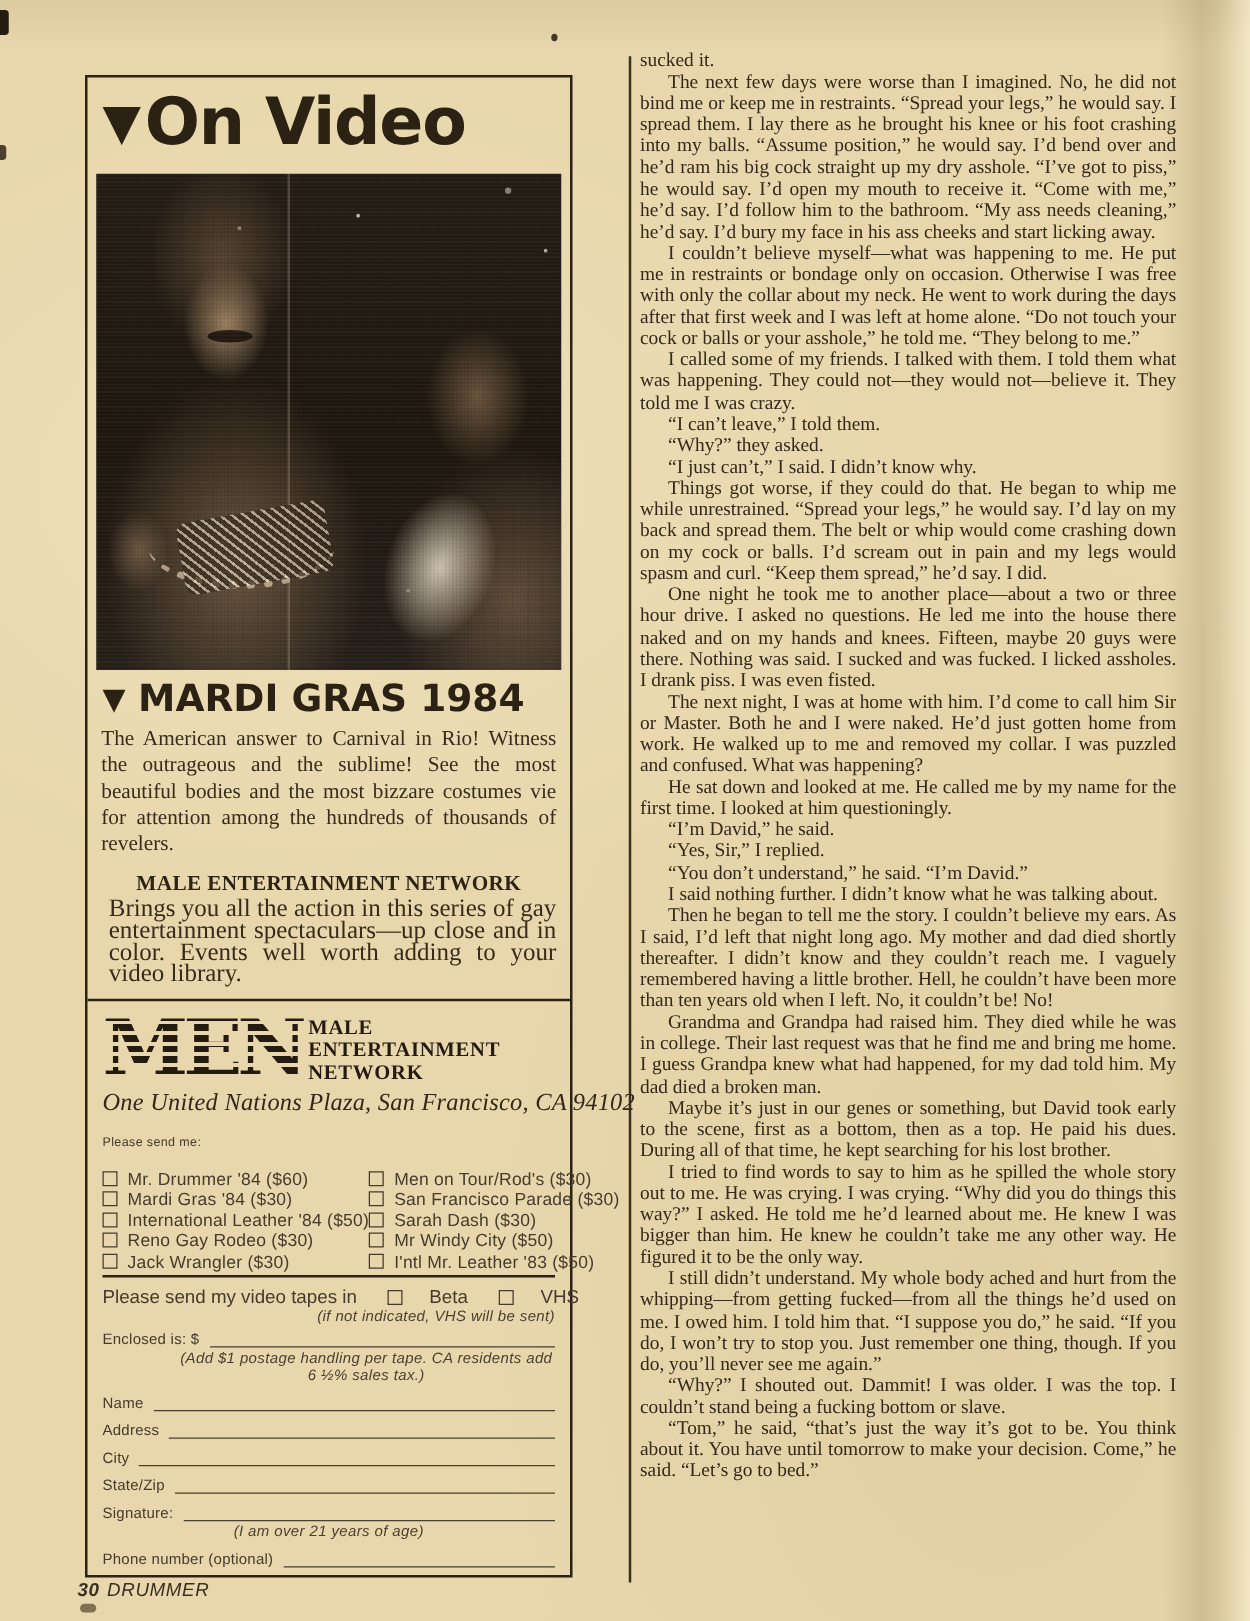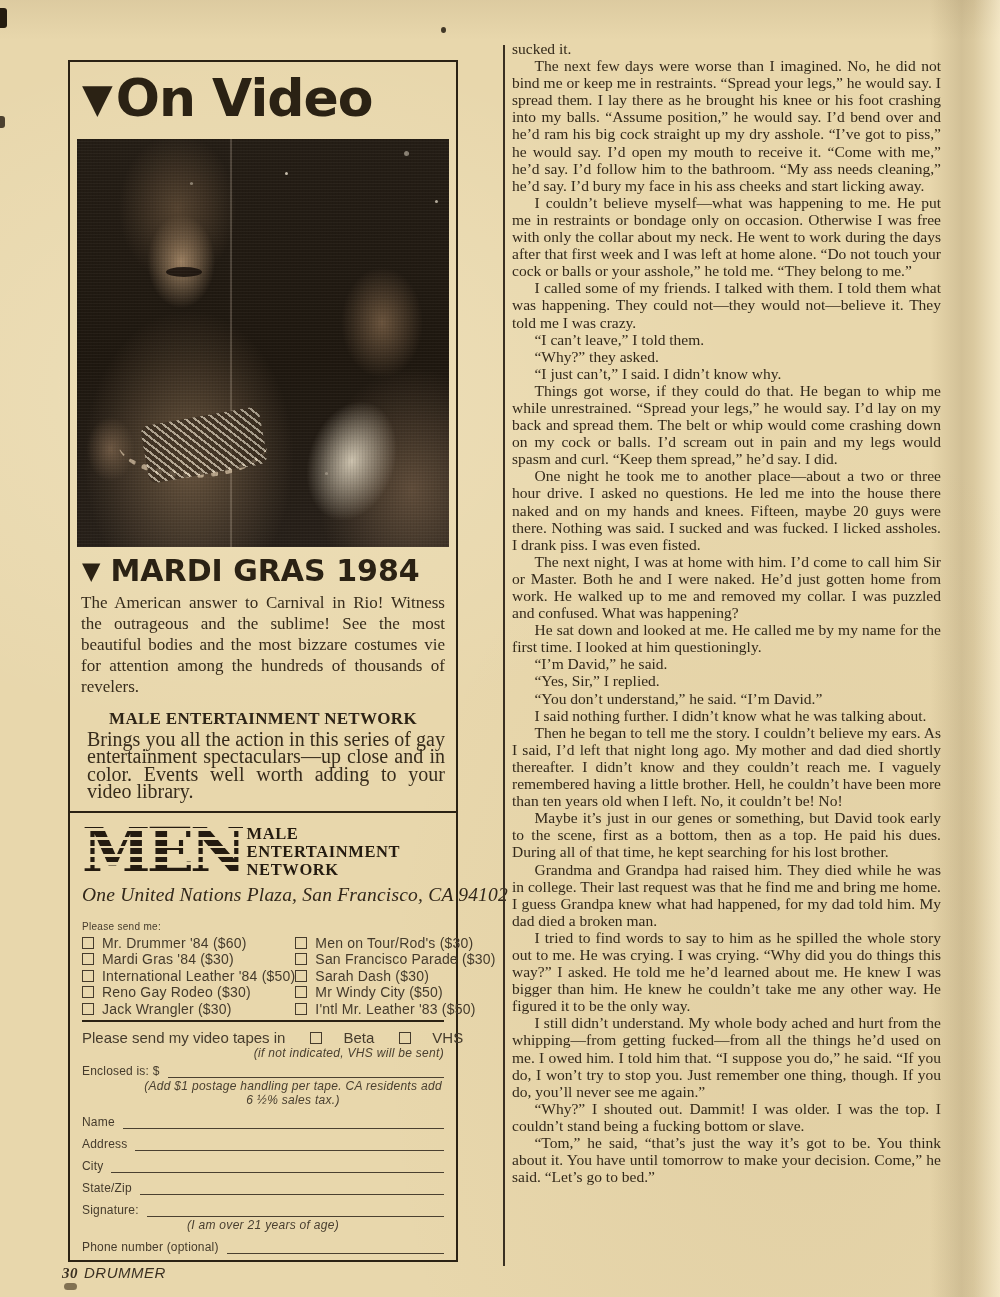--- a/index.html
+++ b/index.html
@@ -52,21 +52,21 @@
   .sec2{margin-top:10px;border-top:2px solid #2b2214;flex:1;display:flex;flex-direction:column;padding:8px 12px 6px;box-sizing:border-box;}
   .logo-row{display:flex;align-items:flex-end;gap:4px;height:58px;}
   .men-logo{font-family:"DejaVu Serif",serif;font-weight:bold;font-size:62px;line-height:56px;letter-spacing:-4px;color:transparent;
     background-image:repeating-linear-gradient(180deg,#241b10 0 5.5px, rgba(0,0,0,0) 5.5px 8.5px);
     -webkit-background-clip:text;background-clip:text;}
   @supports not ((-webkit-background-clip:text) or (background-clip:text)){.men-logo{color:#241b10;background:none;}}
   .logo-side{font-family:"Liberation Serif",serif;font-weight:bold;font-size:16.5px;line-height:18px;letter-spacing:.6px;color:#241b10;padding-top:2px;}
   .address{margin-top:5px;font-style:italic;font-size:19.5px;letter-spacing:.2px;color:#32281a;white-space:nowrap;}
   .form{font-family:"Liberation Sans",sans-serif;color:#453b2c;}
   .send-label{margin-top:15px;font-size:10px;letter-spacing:.3px;}
-  .cb-cols{display:flex;margin-top:3px;}
+  .cb-cols{display:flex;margin-top:15px;}
   .cb-col1{width:222px;}
   .cb-col2{flex:1;}
   .cbrow{display:flex;align-items:center;gap:8px;height:16.5px;font-size:14px;letter-spacing:.2px;white-space:nowrap;}
   .cb{width:10px;height:10px;border:1.6px solid #453b2c;flex:0 0 auto;}
   .div2{margin-top:3px;border-top:2px solid #2b2214;}
   .tape-row{display:flex;align-items:center;gap:21px;margin-top:7px;font-size:15px;white-space:nowrap;text-align:center;}
   .tape-row .cb{margin-left:4px;}
   .note{font-style:italic;font-size:12px;letter-spacing:.3px;color:#4a4030;}
   .fmt-note{text-align:right;margin-top:0;}
   .frow{display:flex;align-items:flex-end;font-size:12px;letter-spacing:.2px;margin-top:6px;white-space:nowrap;}
@@ -75,21 +75,21 @@
   .age-note{text-align:center;margin-top:1px;}
   .enclosed{margin-top:2px;}
 
   
   .col-rule{position:absolute;left:503px;top:45px;width:2px;height:1221px;background:#3a3022;}
   .story{position:absolute;left:512px;top:40px;width:429px;color:#33291a;font-size:15.5px;line-height:17.1px;text-align:justify;}
   .story p{margin:0;text-indent:1.45em;}
   .story p:first-child{text-indent:0;}
 
   .footer{position:absolute;left:62px;top:1264px;font-family:"Liberation Sans",sans-serif;font-style:italic;font-size:15px;color:#3a3022;letter-spacing:.5px;}
-  .footer .pg{font-weight:bold;margin-right:6px;font-family:Liberation Serif, serif;}
+  .footer .pg{font-weight:bold;margin-right:6px;}
 </style>
 </head>
 <body>
 
 <div class="page">
   <div class="top-shade"></div>
   <div class="edge-shade"></div>
   <div class="mark m1"></div>
   <div class="mark m2"></div>
   <div class="mark m3"></div>
@@ -237,22 +237,22 @@
     <p>“I just can’t,” I said. I didn’t know why.</p>
     <p>Things got worse, if they could do that. He began to whip me while unrestrained. “Spread your legs,” he would say. I’d lay on my back and spread them. The belt or whip would come crashing down on my cock or balls. I’d scream out in pain and my legs would spasm and curl. “Keep them spread,” he’d say. I did.</p>
     <p>One night he took me to another place—about a two or three hour drive. I asked no questions. He led me into the house there naked and on my hands and knees. Fifteen, maybe 20 guys were there. Nothing was said. I sucked and was fucked. I licked assholes. I drank piss. I was even fisted.</p>
     <p>The next night, I was at home with him. I’d come to call him Sir or Master. Both he and I were naked. He’d just gotten home from work. He walked up to me and removed my collar. I was puzzled and confused. What was happening?</p>
     <p>He sat down and looked at me. He called me by my name for the first time. I looked at him questioningly.</p>
     <p>“I’m David,” he said.</p>
     <p>“Yes, Sir,” I replied.</p>
     <p>“You don’t understand,” he said. “I’m David.”</p>
     <p>I said nothing further. I didn’t know what he was talking about.</p>
     <p>Then he began to tell me the story. I couldn’t believe my ears. As I said, I’d left that night long ago. My mother and dad died shortly thereafter. I didn’t know and they couldn’t reach me. I vaguely remembered having a little brother. Hell, he couldn’t have been more than ten years old when I left. No, it couldn’t be! No!</p>
+    <p>Grandma and Grandpa had raised him. They died while he was in college. Their last request was that he find me and bring me home. I guess Grandpa knew what had happened, for my dad told him. My dad died a broken man.</p>
     <p>Maybe it’s just in our genes or something, but David took early to the scene, first as a bottom, then as a top. He paid his dues. During all of that time, he kept searching for his lost brother.</p>
-    <p>Grandma and Grandpa had raised him. They died while he was in college. Their last request was that he find me and bring me home. I guess Grandpa knew what had happened, for my dad told him. My dad died a broken man.</p>
     <p>I tried to find words to say to him as he spilled the whole story out to me. He was crying. I was crying. “Why did you do things this way?” I asked. He told me he’d learned about me. He knew I was bigger than him. He knew he couldn’t take me any other way. He figured it to be the only way.</p>
     <p>I still didn’t understand. My whole body ached and hurt from the whipping—from getting fucked—from all the things he’d used on me. I owed him. I told him that. “I suppose you do,” he said. “If you do, I won’t try to stop you. Just remember one thing, though. If you do, you’ll never see me again.”</p>
     <p>“Why?” I shouted out. Dammit! I was older. I was the top. I couldn’t stand being a fucking bottom or slave.</p>
     <p>“Tom,” he said, “that’s just the way it’s got to be. You think about it. You have until tomorrow to make your decision. Come,” he said. “Let’s go to bed.”</p>
   </div>
 
   <div class="footer">
     <span class="pg">30</span><span>DRUMMER</span>
   </div>
 </div>

